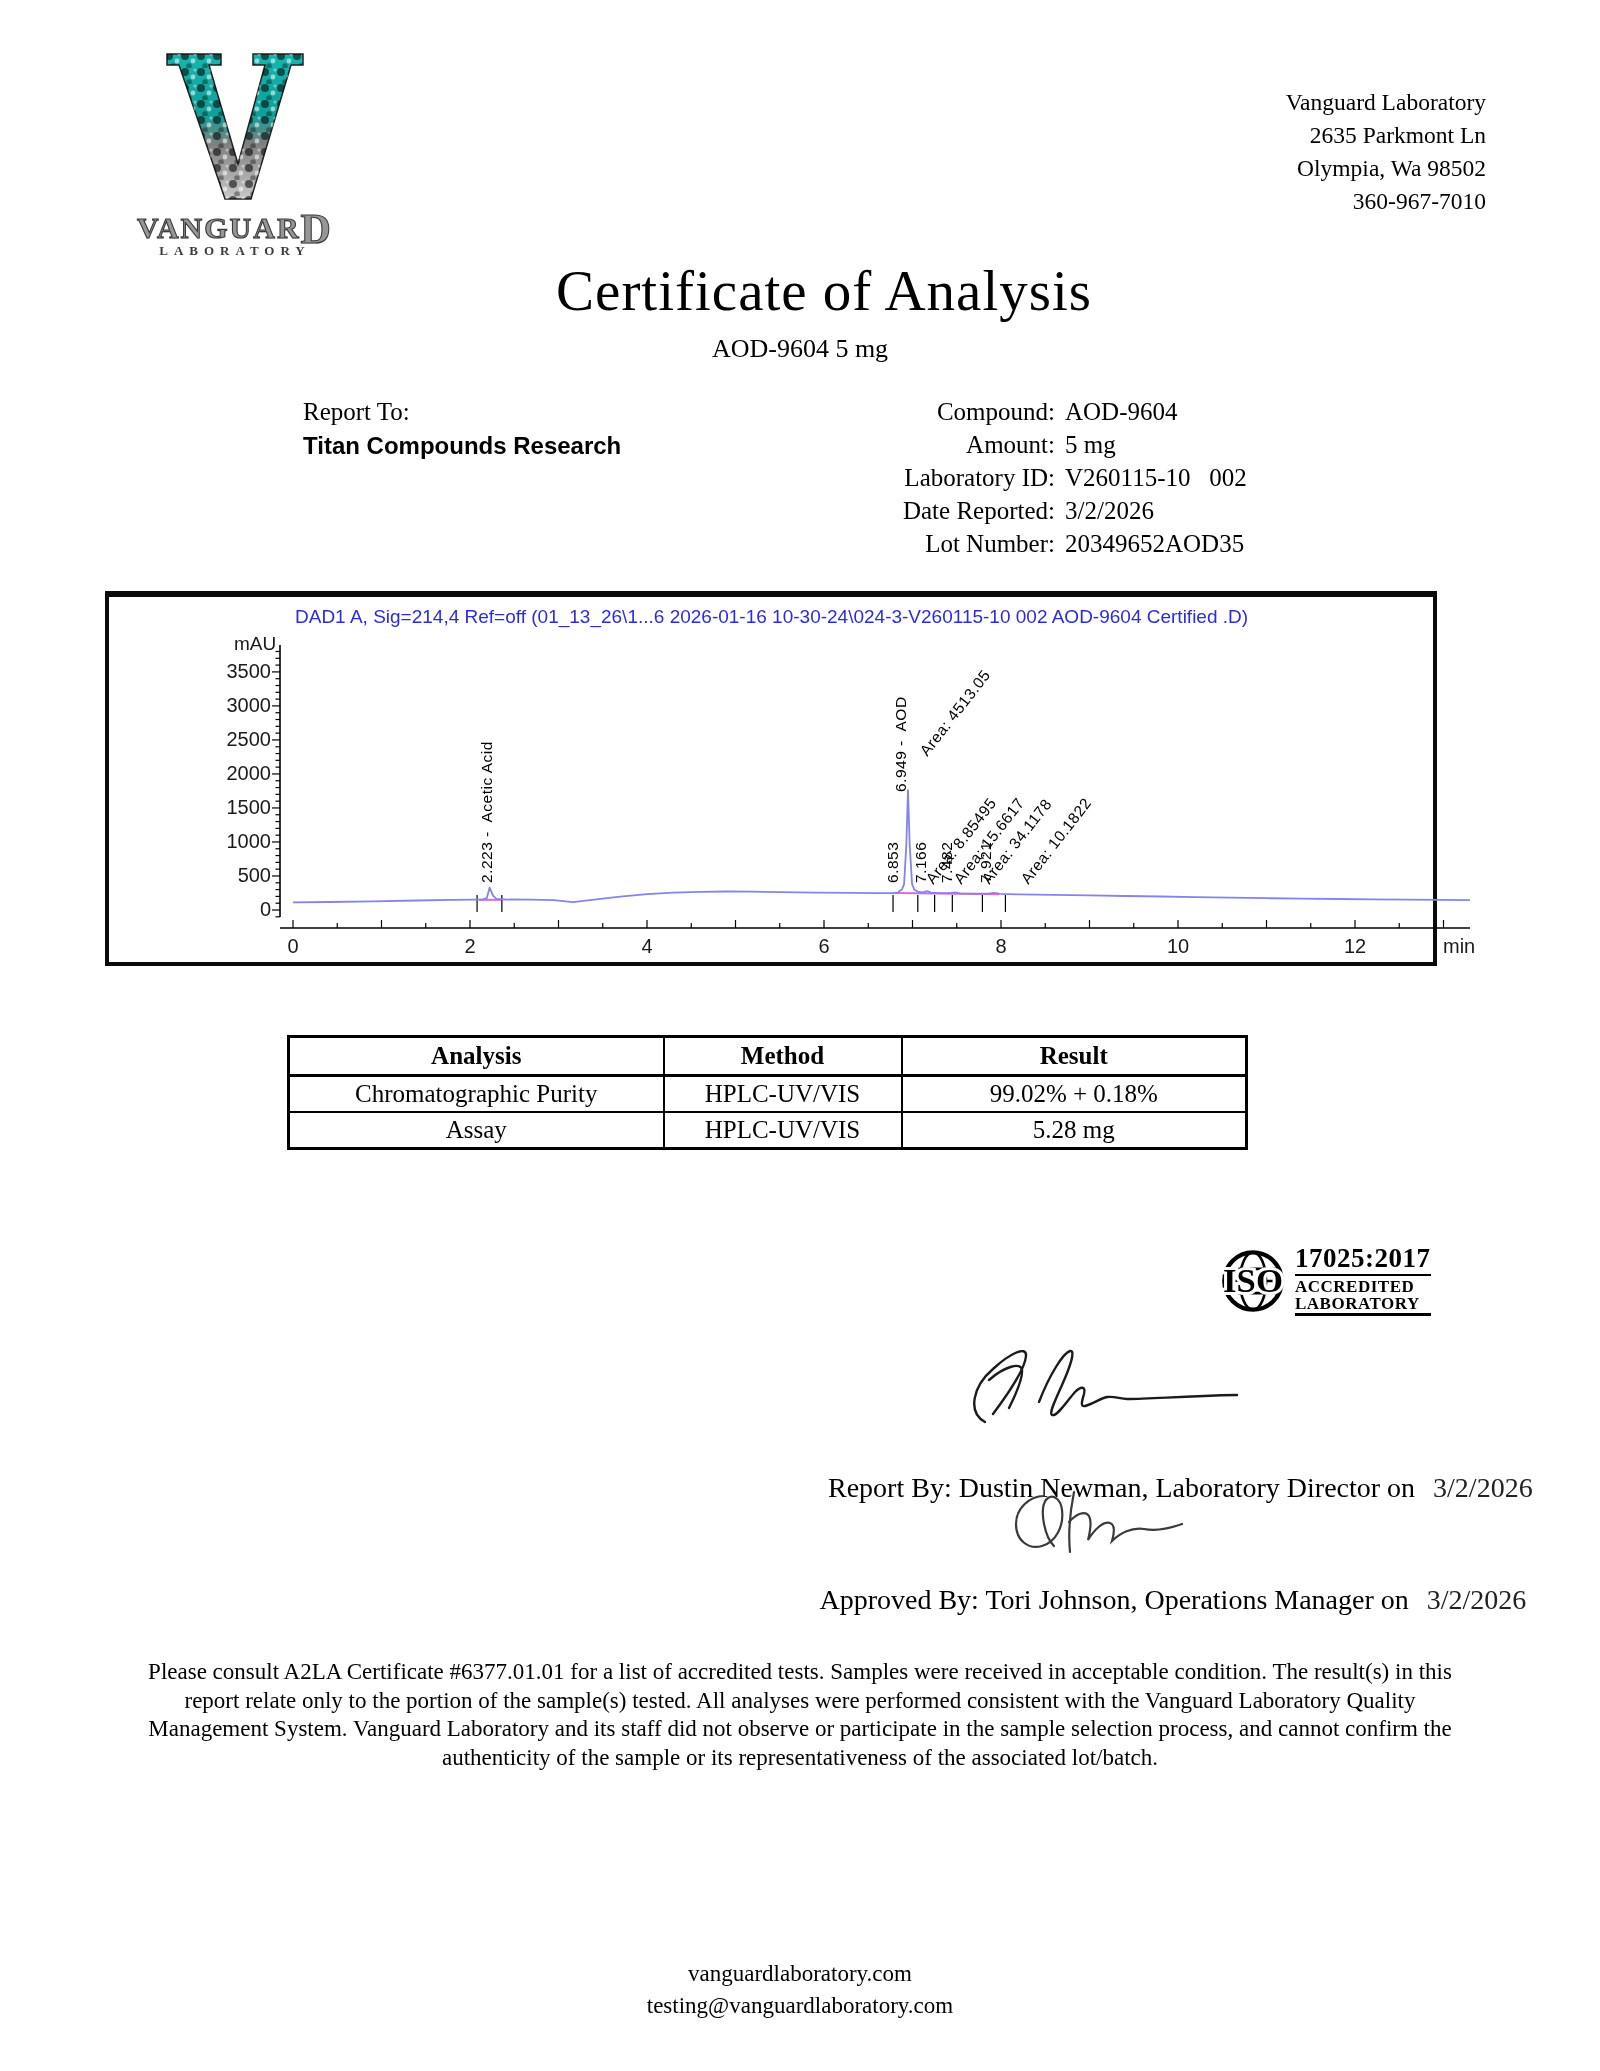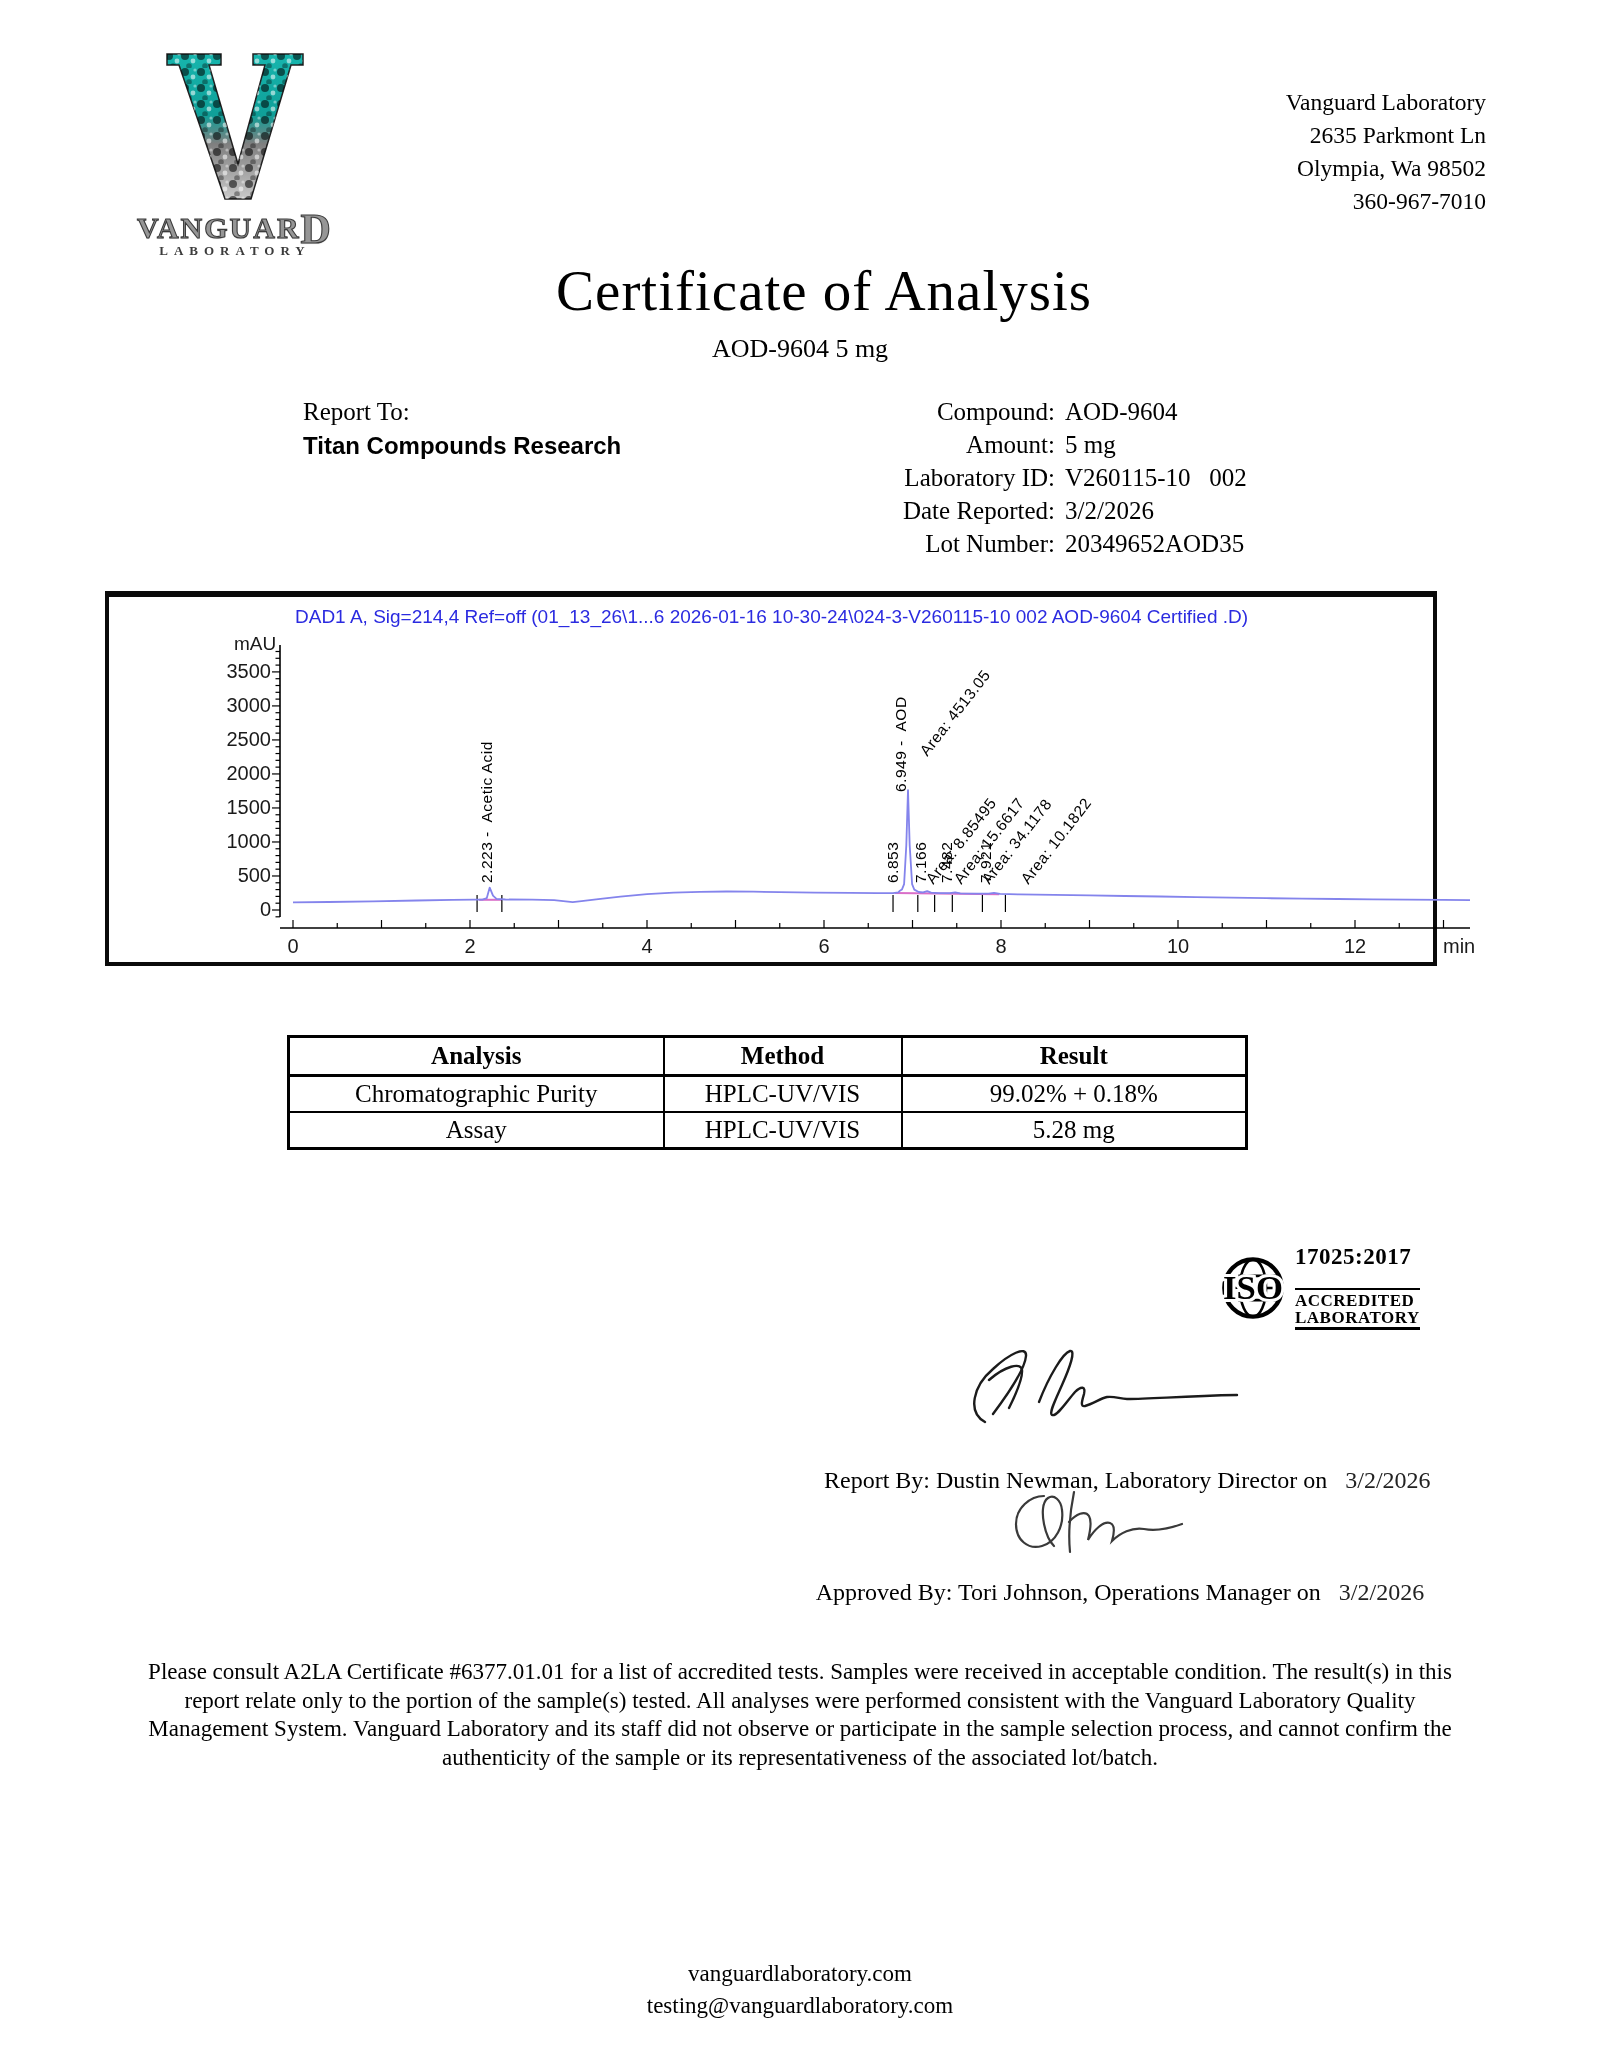--- a/index.html
+++ b/index.html
@@ -47,26 +47,26 @@
   
   #results{left:287px;top:1035px;border-collapse:collapse;font-size:25px;}
   #results th,#results td{border:2.5px solid #000;text-align:center;padding:0 10px;}
   #results th{height:36px;font-weight:bold;border-bottom:3px solid #000;}
   #results td{height:34px;}
   #results{border:3px solid #000;}
 
   
   #iso{left:1220px;top:1245px;display:flex;align-items:center;gap:9px;}
   #iso-text{line-height:1;}
-  .iso-l1{font-size:23px;font-weight:bold;border-bottom:2.5px solid #000;padding-bottom:20px;letter-spacing:.5px;}
+  .iso-l1{font-size:27px;font-weight:bold;border-bottom:2.5px solid #000;padding-bottom:2px;letter-spacing:.5px;}
   .iso-l2{font-size:17px;font-weight:bold;letter-spacing:.5px;margin-top:2px;}
   .iso-l3{font-size:17px;font-weight:bold;letter-spacing:.5px;border-bottom:3px solid #000;padding-bottom:1px;}
 
   
-  .sig-line{position:absolute;font-size:24px;white-space:pre;}
+  .sig-line{position:absolute;font-size:28px;white-space:pre;}
   .sig-date{margin-left:18px;color:#222;}
 
   
   #disclaimer{left:100px;top:1658px;width:1400px;text-align:center;font-size:23px;line-height:28.5px;}
   #disclaimer span{display:block;}
   #footer1{left:0;top:1961px;width:1600px;text-align:center;font-size:23px;}
   #footer2{left:0;top:1993px;width:1600px;text-align:center;font-size:23px;}
 </style>
 </head>
 <body>

